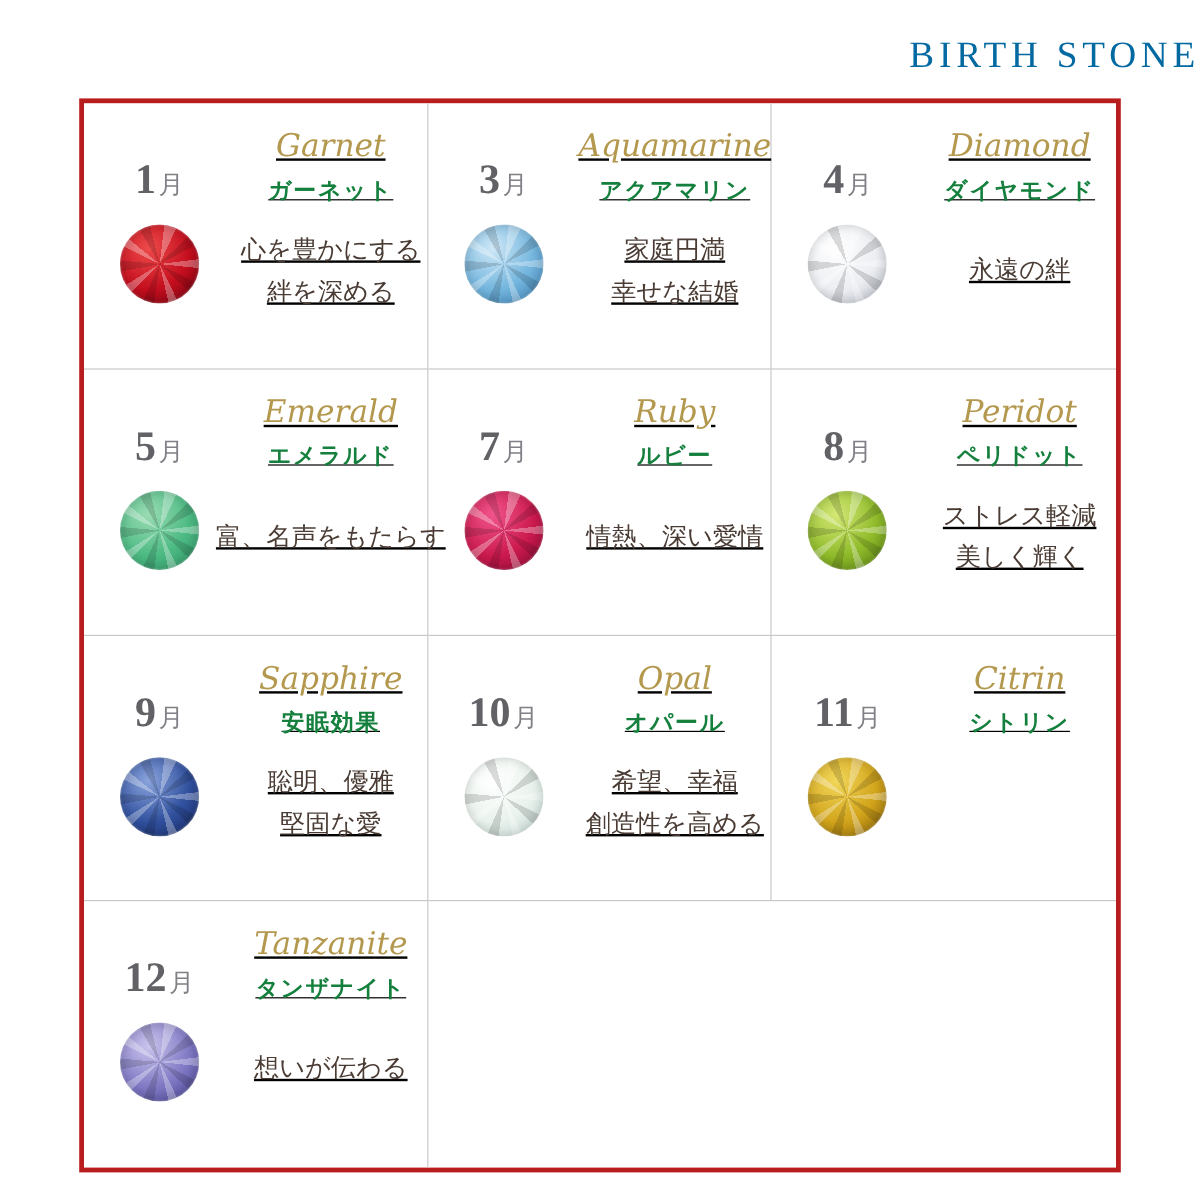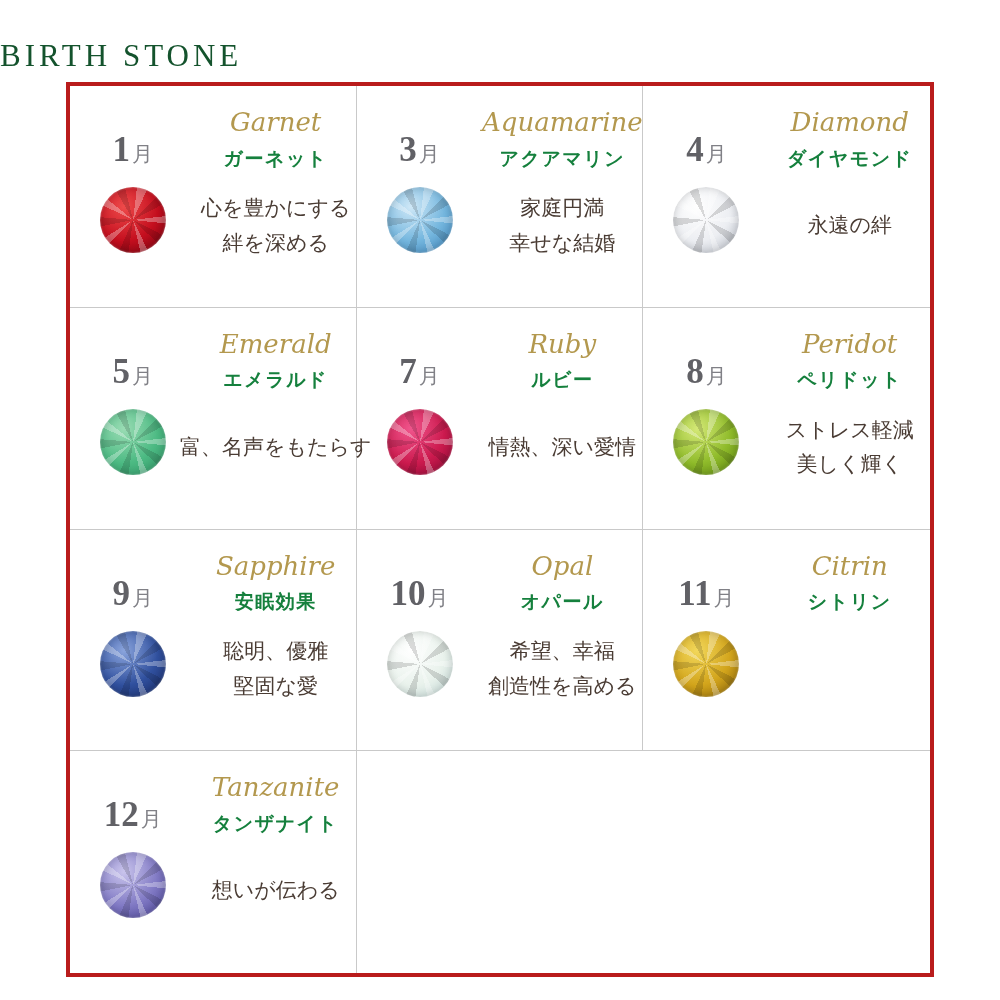--- a/index.html
+++ b/index.html
@@ -3,24 +3,24 @@
 <meta charset="utf-8">
 <style>
   * { margin:0; padding:0; box-sizing:border-box; }
   html,body { background:#ffffff; width:1000px; height:1000px; }
   body { font-family:"Liberation Serif", serif; position:relative; }
 
   .page { position:absolute; inset:0; background:#fff; }
 
   .page-title {
     position:absolute; top:28px; left:0; width:100%;
-    text-align:left;
+    text-align:right;
     font-family:"Liberation Serif", serif;
     font-size:31px; letter-spacing:4px;
-    color:#14532d; font-weight:400;margin-top:10px;
+    color:#0369a1; font-weight:400;
   }
 
   .stone-grid {
     position:absolute; left:66px; top:82px;
     width:868px; height:895px;
     display:grid;
     grid-template-columns:repeat(3, 1fr);
     grid-template-rows:repeat(4, 1fr);
     border:4px solid #b91c1c;
     background:#fff;
@@ -37,20 +37,21 @@
 
   .cell-left {
     width:44%;
     display:flex; flex-direction:column; align-items:center;
     padding-top:44px;
   }
   .cell-right {
     width:56%;
     display:flex; flex-direction:column; align-items:center;
     padding-top:20px;
+    text-decoration:underline;
   }
 
   .month { color:#64646a; white-space:nowrap; }
   .month-num {
     font-family:"Liberation Serif", serif;
     font-size:35px; font-weight:700; color:#616166;
   }
   .month-kanji {
     font-size:21px; color:#808086; margin-left:2px;
   }

